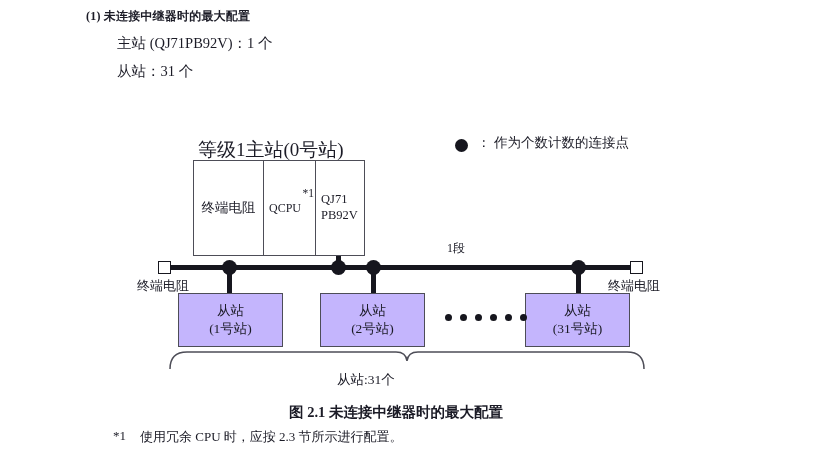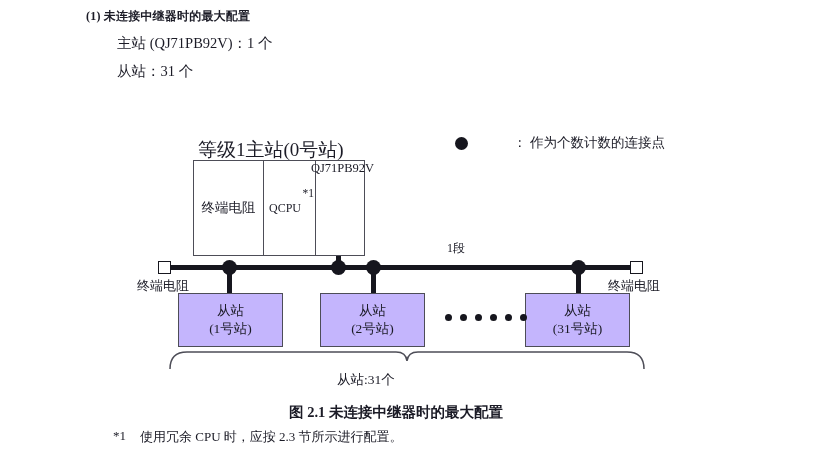--- a/index.html
+++ b/index.html
@@ -33,23 +33,22 @@
   #heading-line-slave {
     left: 117px; top: 62px;
     font-size: 14.5px;
     white-space: nowrap;
   }
 
   
   #legend {
     left: 455px; top: 134px;
     display: flex;
-    align-items: center;
-    white-space: nowrap;
-    gap: 36px;
+    align-items: flex-end;
+    white-space: nowrap;
   }
   #legend-dot {
     width: 13px; height: 13px;
     border-radius: 50%;
     background: #16161e;
     display: inline-block;
     margin-right: 9px;
   }
   #legend-text {
     font-size: 13.5px;
@@ -84,20 +83,21 @@
   #cell-qcpu {
     width: 52px;
     border-right: 1.4px solid #4d4d57;
     font-size: 12px;
     justify-content: flex-start;
     padding-left: 5px;
   }
   #cell-qj71 {
     width: 48px;
     font-size: 12.5px;
+    flex-direction: column;
     align-items: flex-start;
     padding-left: 5px;
     justify-content: center;
     line-height: 1.25;
   }
   #footnote-mark-inline {
     position: absolute;
     right: 1px;
     top: 26px;
     font-size: 11.5px;

